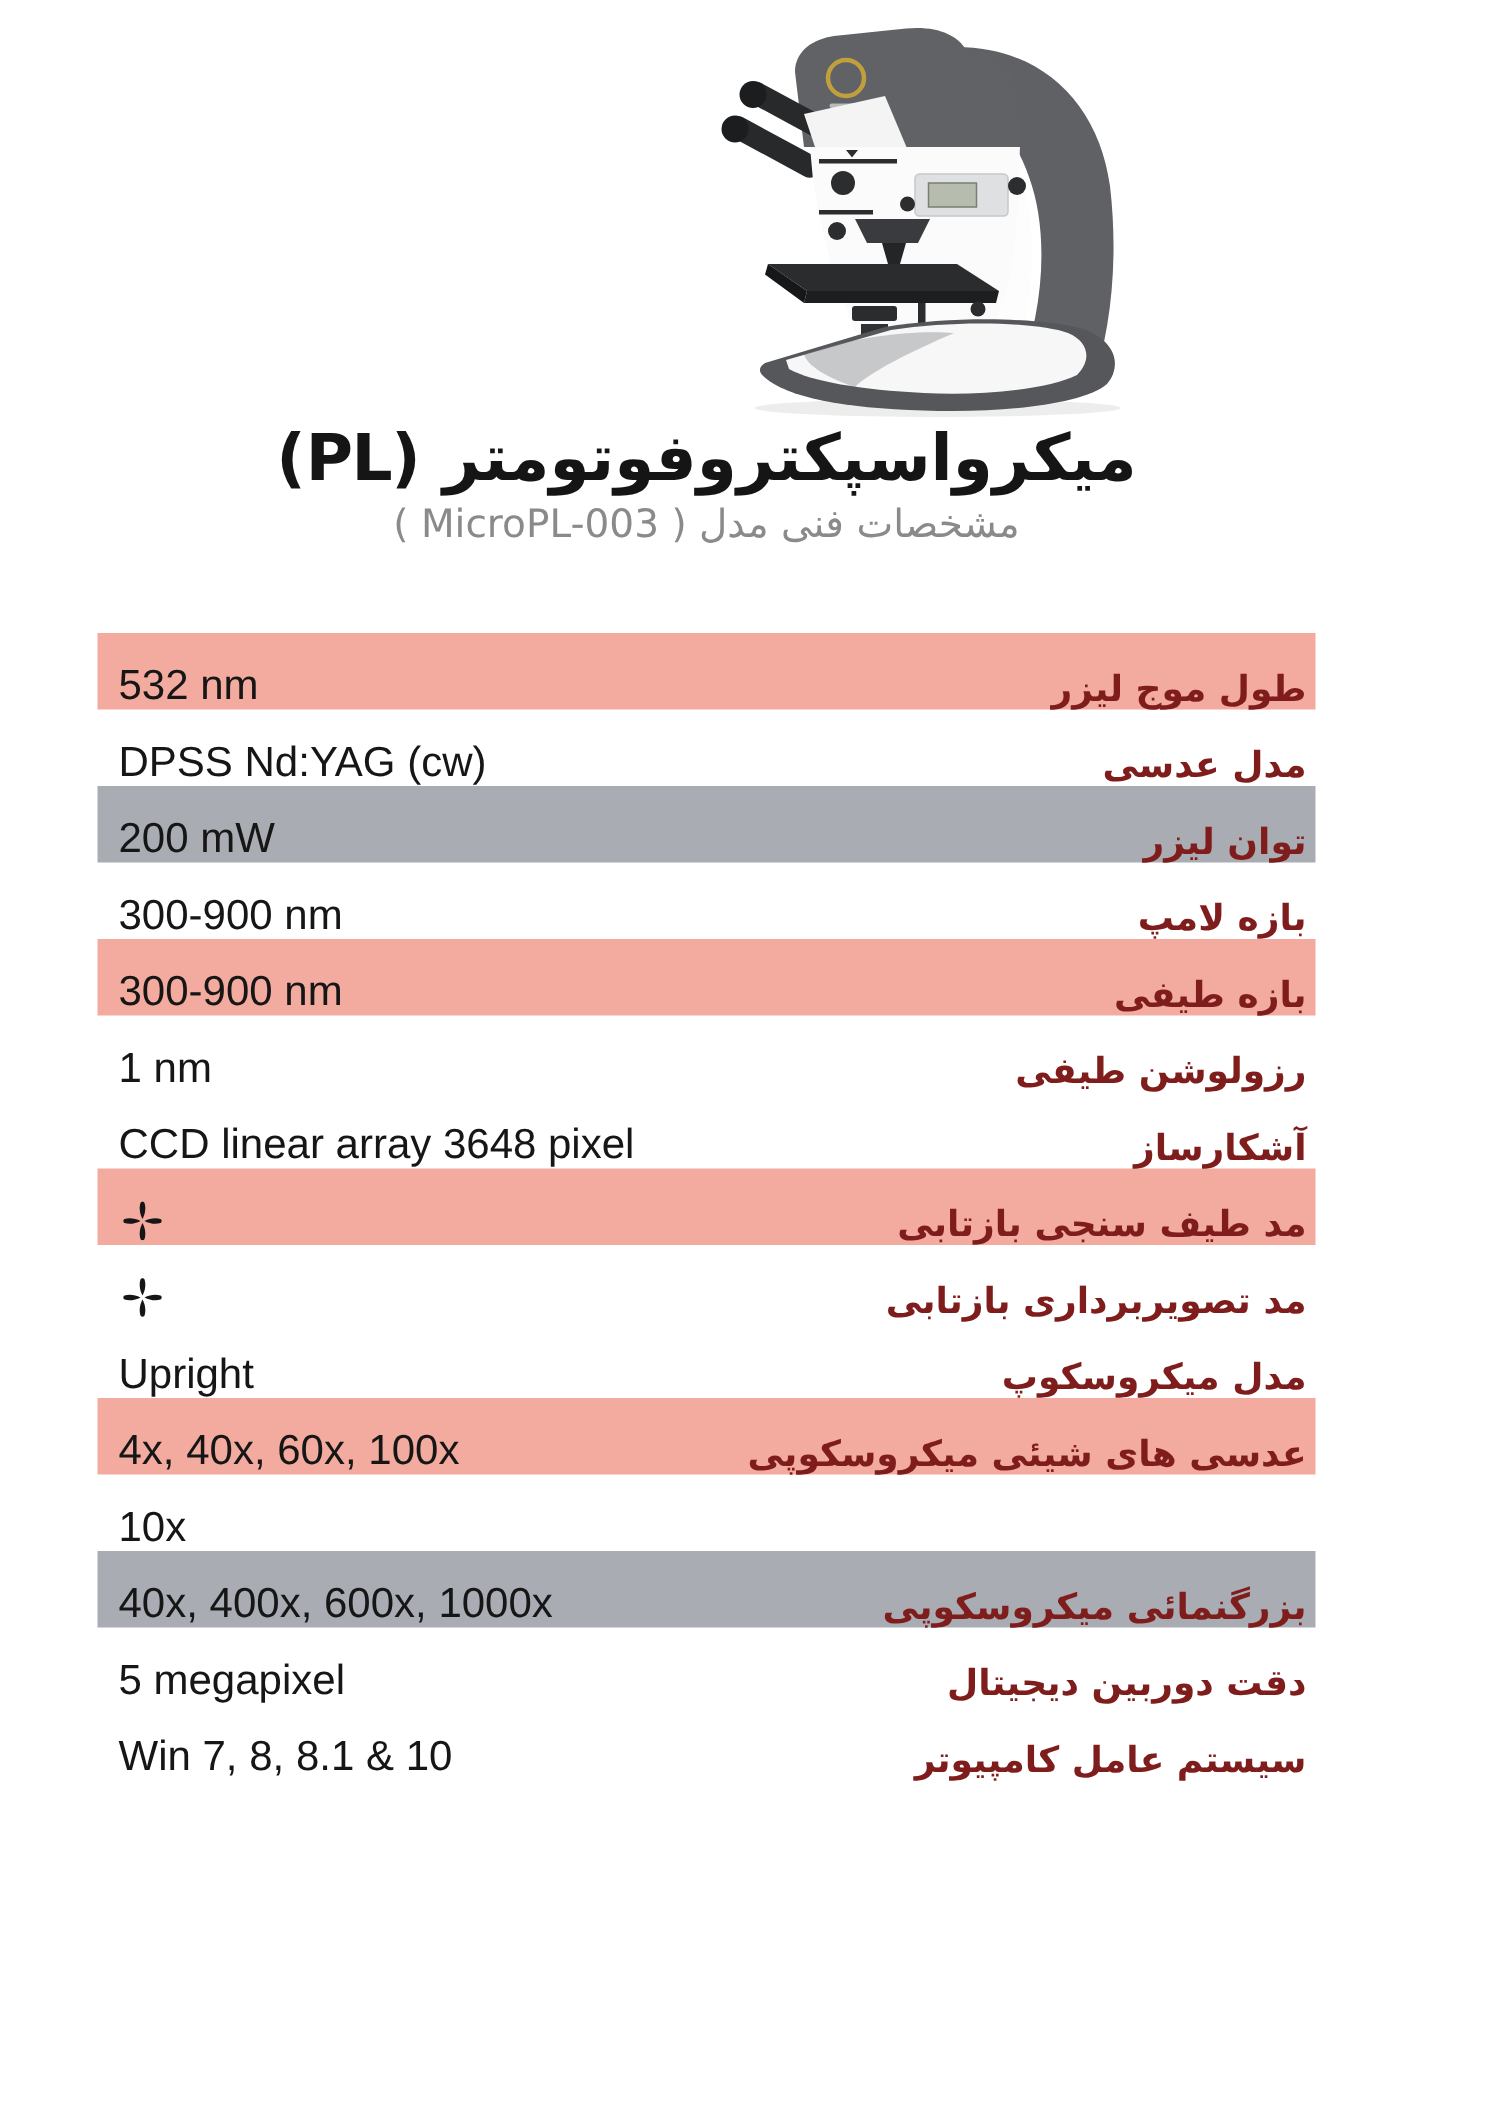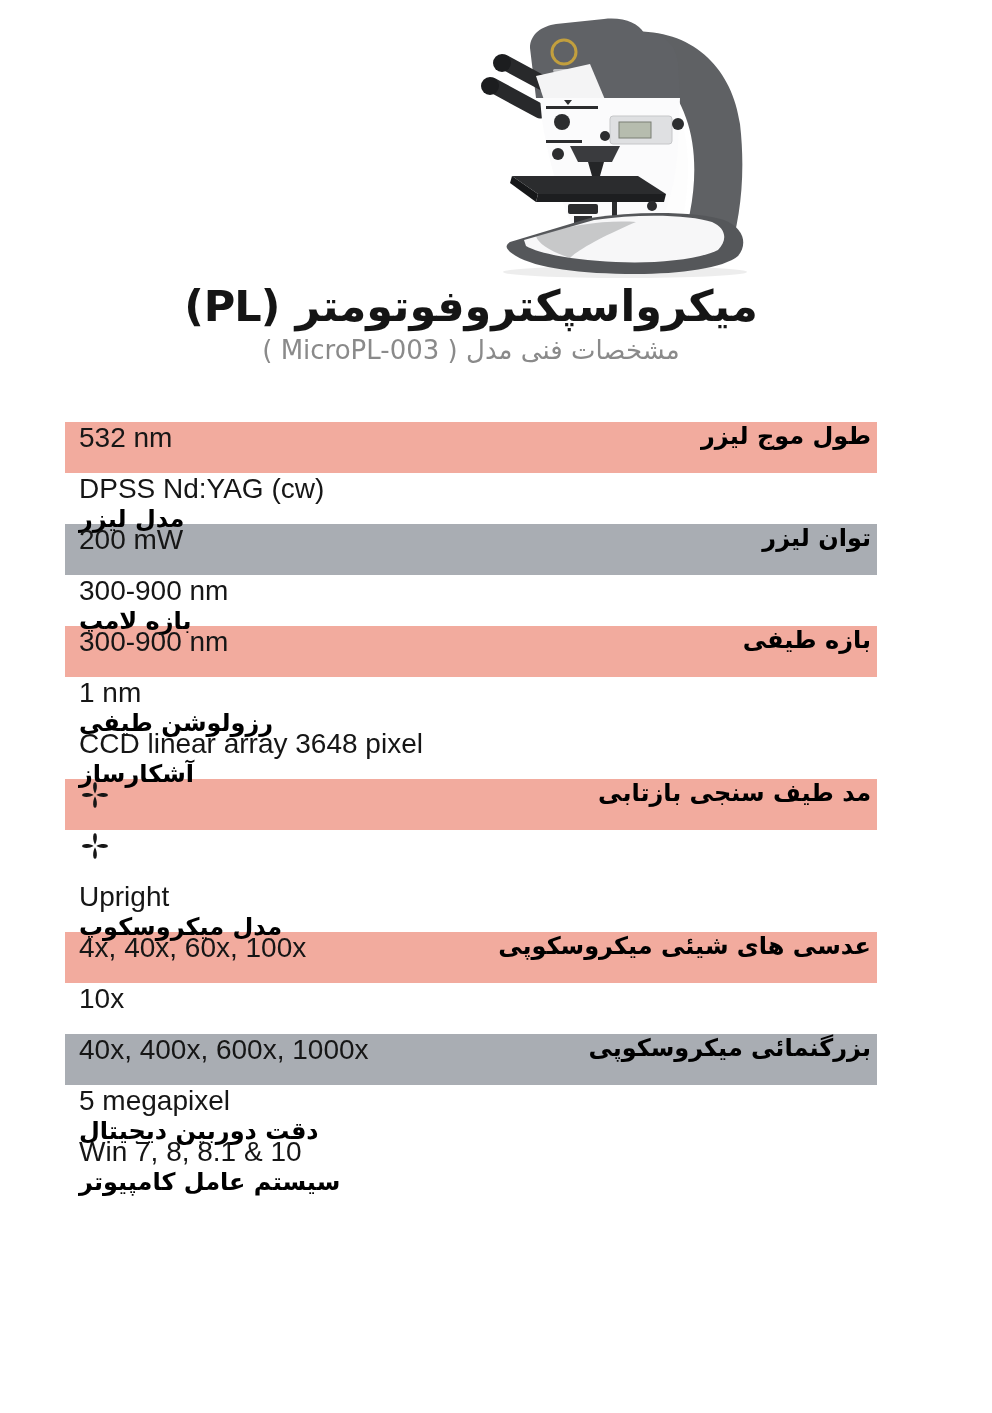--- a/index.html
+++ b/index.html
@@ -21,29 +21,29 @@
     font-size:43px;font-weight:bold;color:#151515;
     letter-spacing:-1px;line-height:1.15;
   }
   .subtitle{
     margin:4px 0 0 0;direction:rtl;
     font-size:26px;font-weight:normal;color:#8a8a8a;line-height:1.2;
   }
   
   .spec-table{position:absolute;left:65px;top:422px;width:812px;}
   .row{
-    height:51px;display:flex;align-items:flex-start;justify-content:space-between;
+    height:51px;display:flex;align-items:flex-end;justify-content:space-between;
     padding:0 6px 0 14px;box-sizing:border-box;
   }
   .bg-salmon{background:var(--salmon,#F2AB9E);}
   .bg-gray{background:var(--gray,#A9ADB3);}
-  .bg-white{background:transparent;flex-direction:column;}
+  .bg-white{background:transparent;}
   .label{
     direction:rtl;text-align:right;
-    font-size:24px;font-weight:bold;color:#000000;
+    font-size:24px;font-weight:bold;color:#7f1d1d;
     white-space:nowrap;
   }
   .value{
     direction:ltr;text-align:left;
     font-family:"Liberation Sans","DejaVu Sans",sans-serif;
     font-size:28px;color:#161616;white-space:nowrap;
   }
   .value.sym{display:flex;align-items:center;}
 </style>
 </head>
@@ -109,21 +109,21 @@
     <h2 class="subtitle">مشخصات فنی  مدل ( MicroPL-003 )</h2>
   </div>
 
   <div class="spec-table">
       <div class="row bg-salmon">
         <span class="value">532 nm</span>
         <span class="label" dir="rtl">طول موج لیزر</span>
       </div>
       <div class="row bg-white">
         <span class="value">DPSS Nd:YAG (cw)</span>
-        <span class="label" dir="rtl">مدل لیزر</span>
+        <span class="label" dir="rtl">مدل عدسی</span>
       </div>
       <div class="row bg-gray">
         <span class="value">200 mW</span>
         <span class="label" dir="rtl">توان لیزر</span>
       </div>
       <div class="row bg-white">
         <span class="value">300-900 nm</span>
         <span class="label" dir="rtl">بازه لامپ</span>
       </div>
       <div class="row bg-salmon">
@@ -155,20 +155,21 @@
         <span class="value sym">
           <svg viewBox="0 0 24 24" width="32" height="32" aria-hidden="true">
             <g fill="#161616">
               <path d="M12 11 C 10.6 8.5 10.2 5.2 11 3 C 11.3 2.2 12.7 2.2 13 3 C 13.8 5.2 13.4 8.5 12 11 Z"></path>
               <path d="M12 11 C 10.6 8.5 10.2 5.2 11 3 C 11.3 2.2 12.7 2.2 13 3 C 13.8 5.2 13.4 8.5 12 11 Z" transform="rotate(90 12 12)"></path>
               <path d="M12 11 C 10.6 8.5 10.2 5.2 11 3 C 11.3 2.2 12.7 2.2 13 3 C 13.8 5.2 13.4 8.5 12 11 Z" transform="rotate(180 12 12)"></path>
               <path d="M12 11 C 10.6 8.5 10.2 5.2 11 3 C 11.3 2.2 12.7 2.2 13 3 C 13.8 5.2 13.4 8.5 12 11 Z" transform="rotate(270 12 12)"></path>
             </g>
           </svg>
         </span>
+        <span class="label" dir="rtl">مد  تصویربرداری بازتابی</span>
       </div>
       <div class="row bg-white">
         <span class="value">Upright</span>
         <span class="label" dir="rtl">مدل میکروسکوپ</span>
       </div>
       <div class="row bg-salmon">
         <span class="value">4x, 40x, 60x, 100x</span>
         <span class="label" dir="rtl">عدسی های شیئی میکروسکوپی</span>
       </div>
       <div class="row bg-white">

